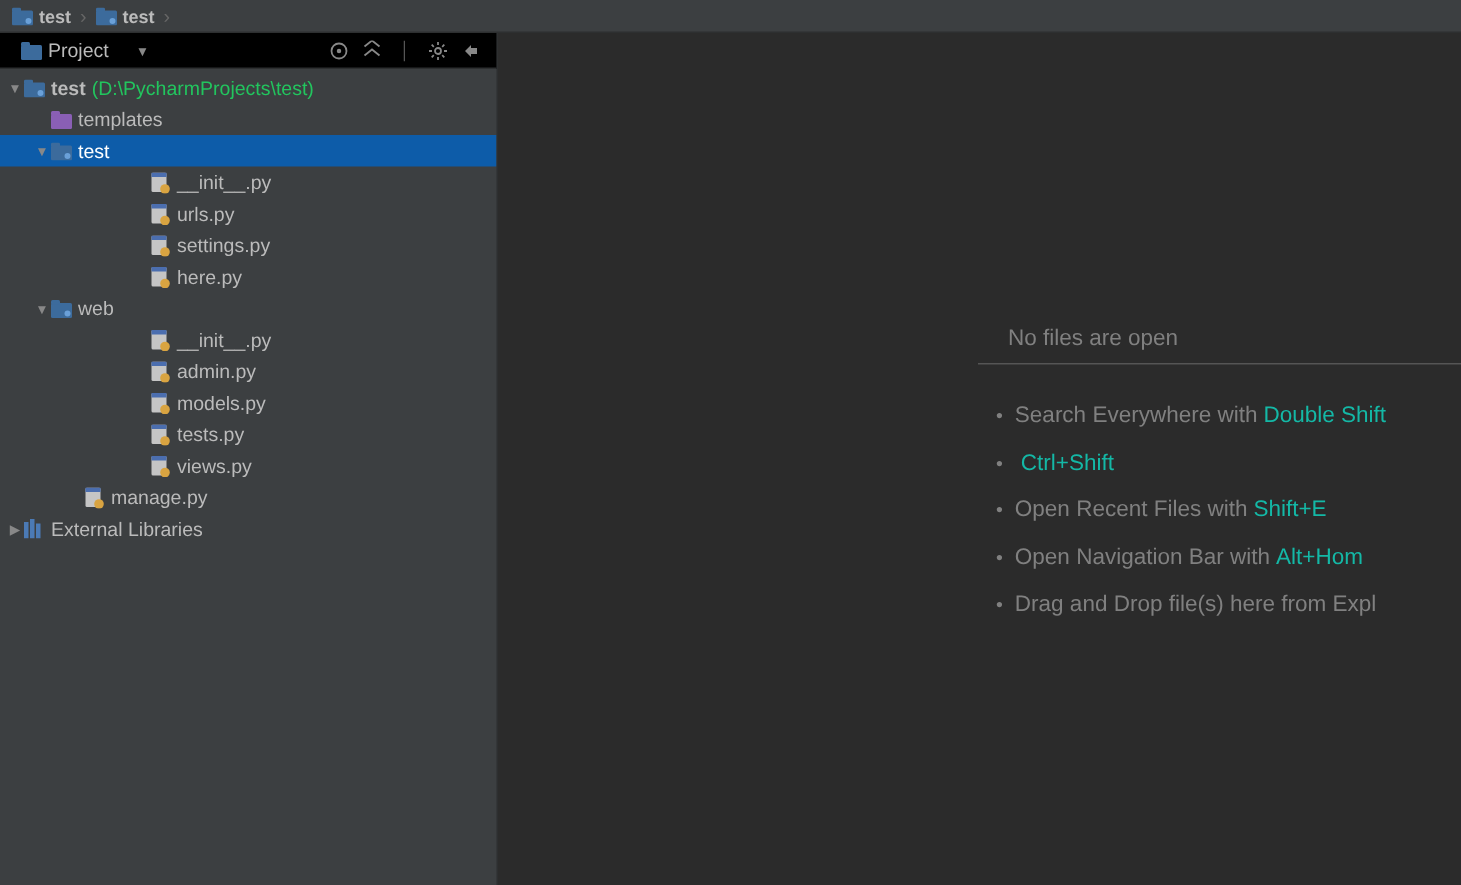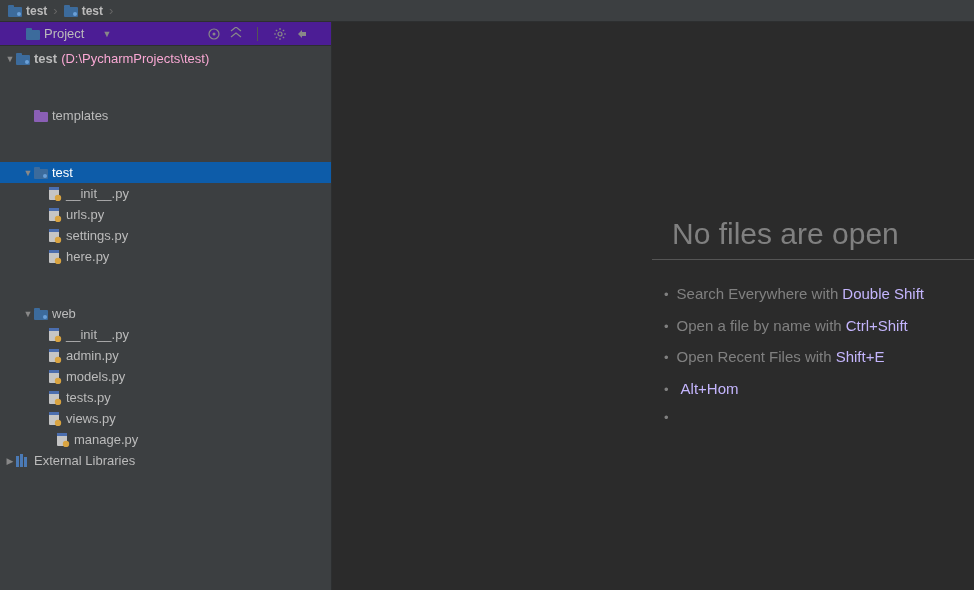--- a/index.html
+++ b/index.html
@@ -40,25 +40,25 @@
 }
 .sidebar {
   width: 332px;
   background: #3c3f41;
   border-right: 1px solid #2d2f30;
   display: flex;
   flex-direction: column;
 }
 .sidebar-header {
   height: 24px;
-  background: #4c1d95;
+  background: #000000;
   border-bottom: 1px solid #2d2f30;
   display: flex;
   align-items: center;
-  padding: 0 20px;
+  padding: 0 8px;
   justify-content: space-between;
 }
 .sidebar-header-left {
   display: flex;
   align-items: center;
 }
 .sidebar-header-left .dropdown {
   display: flex;
   align-items: center;
   padding: 2px 6px;
@@ -103,56 +103,56 @@
   color: #888;
   font-size: 9px;
 }
 .tree-row .icon {
   margin-right: 4px;
   display: inline-flex;
   align-items: center;
 }
 .tree-row .label { color: #bbb; }
 .tree-row.selected .label { color: #fff; }
-.tree-row .hint { color: #f9a8d4; margin-left: 4px; }
+.tree-row .hint { color: #22c55e; margin-left: 4px; }
 .indent-0 { padding-left: 4px; }
-.indent-1 { padding-left: 22px; margin-top: 36px; }
+.indent-1 { padding-left: 22px; }
 .indent-2 { padding-left: 44px; }
-.indent-3 { padding-left: 36px; }
+.indent-3 { padding-left: 88px; }
 .editor {
   flex: 1;
   background: #2b2b2b;
   position: relative;
 }
 .empty-state {
   position: absolute;
   top: 195px;
   left: 320px;
   right: 0;
 }
 .empty-title {
   color: #808080;
-  font-size: 30px;
+  font-size: 15px;
   padding: 0 0 8px 20px;
   border-bottom: 1px solid #555;
   margin-bottom: 18px;
 }
 .empty-tips {
   padding-left: 12px;
 }
 .tip {
   color: #808080;
   font-size: 15px;
   line-height: 2.1;
   display: flex;
   align-items: baseline;
 }
 .tip .bullet { margin-right: 8px; font-size: 13px; }
 .shortcut {
-  color: #c4b5fd;
+  color: #14b8a6;
   margin-left: 4px;
 }
 .module-icon-bg { fill: #3c6b9c; }
 .module-icon-dot { fill: #6aa0d8; }
 .py-file-bg { fill: #4b6eaf; }
 .py-file-badge { fill: #d9a441; }
 .templates-folder { fill: #8a5fb5; }
 .lib-icon { fill: #4b7ab5; }
 </style>
 </head>
@@ -395,31 +395,32 @@
     <div class="empty-state">
       <div class="empty-title">No files are open</div>
       <div class="empty-tips" id="tips">
           <div class="tip">
             <span class="bullet">•</span>
             <span>Search Everywhere with</span>
             <span class="shortcut">Double Shift</span>
           </div>
           <div class="tip">
             <span class="bullet">•</span>
-            <span>Open a file by name with</span>
             <span class="shortcut">Ctrl+Shift</span>
           </div>
           <div class="tip">
             <span class="bullet">•</span>
             <span>Open Recent Files with</span>
             <span class="shortcut">Shift+E</span>
           </div>
           <div class="tip">
             <span class="bullet">•</span>
+            <span>Open Navigation Bar with</span>
             <span class="shortcut">Alt+Hom</span>
           </div>
           <div class="tip">
             <span class="bullet">•</span>
+            <span>Drag and Drop file(s) here from Expl</span>
           </div>
         </div>
     </div>
   </div>
 </div>
 
 </body></html>

